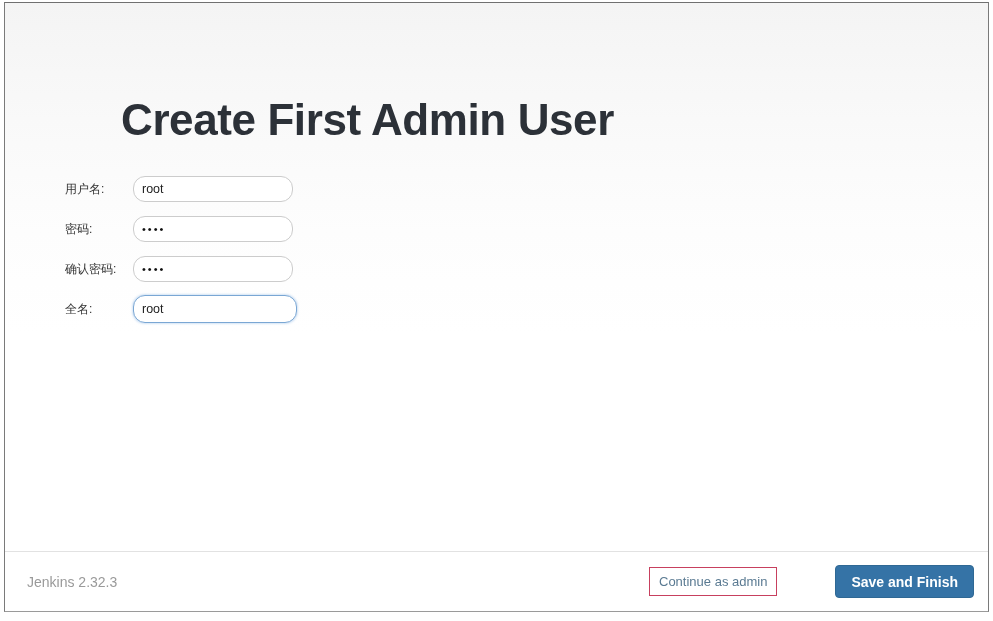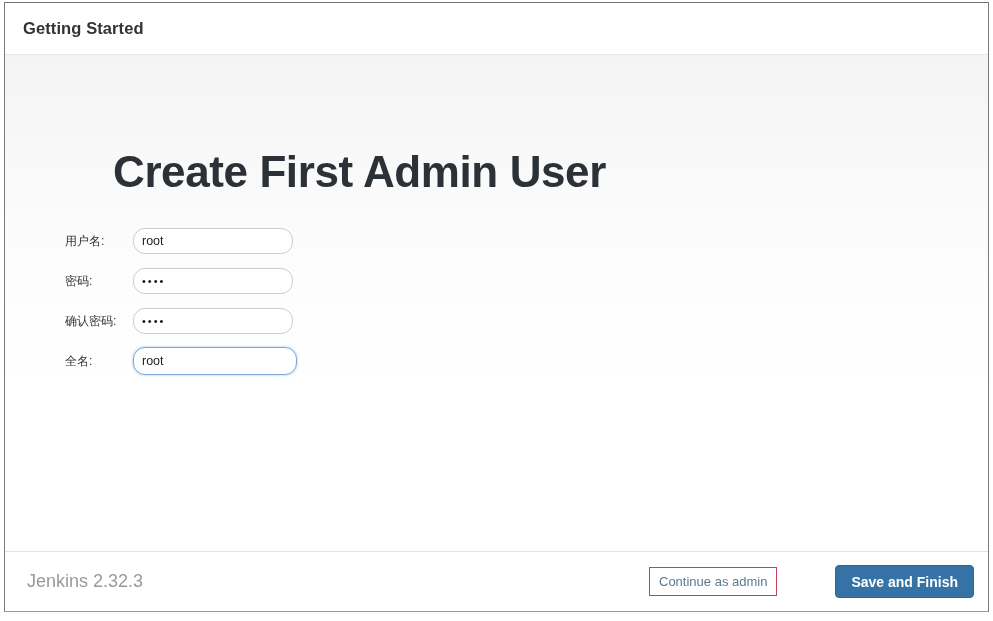--- a/index.html
+++ b/index.html
@@ -47,21 +47,21 @@
   #content {
     flex: 1 1 auto;
     position: relative;
     background: #ffffff;
     background-image: linear-gradient(to bottom, #f4f4f4 0px, #fafafa 140px, #fdfdfd 230px, #ffffff 330px);
     overflow: hidden;
   }
 
   #page-title {
     position: absolute;
-    left: 108px;
+    left: 116px;
     top: 90px;
     font-size: 44px;
     line-height: 54px;
     font-weight: bold;
     color: #2c3138;
     letter-spacing: -0.4px;
     white-space: nowrap;
   }
 
   
@@ -115,21 +115,21 @@
   #footer {
     flex: 0 0 60px;
     height: 60px;
     background: #ffffff;
     border-top: 1px solid #e2e2e2;
     display: flex;
     align-items: center;
     padding: 0 14px 0 22px;
   }
   #footer-version {
-    font-size: 18px;
+    font-size: 14px;
     color: #9a9a9a;
   }
   #footer-actions {
     margin-left: auto;
     display: flex;
     align-items: center;
     gap: 10px;
   }
   #continue-link {
     display: inline-flex;
@@ -161,23 +161,20 @@
     white-space: nowrap;
     font-family: "Liberation Sans", "DejaVu Sans", sans-serif;
     margin-left: 48px;
   }
 </style>
 </head>
 <body>
 
 <div id="window">
 
-  <div id="header">
-    <span id="header-title">Getting Started</span>
-  </div>
 
   <div id="content">
 
     <div id="page-title">Create First Admin User</div>
 
     <div id="form">
 
       <div class="form-row">
         <div class="form-label">用户名:</div>
         <div class="form-field">root</div>

